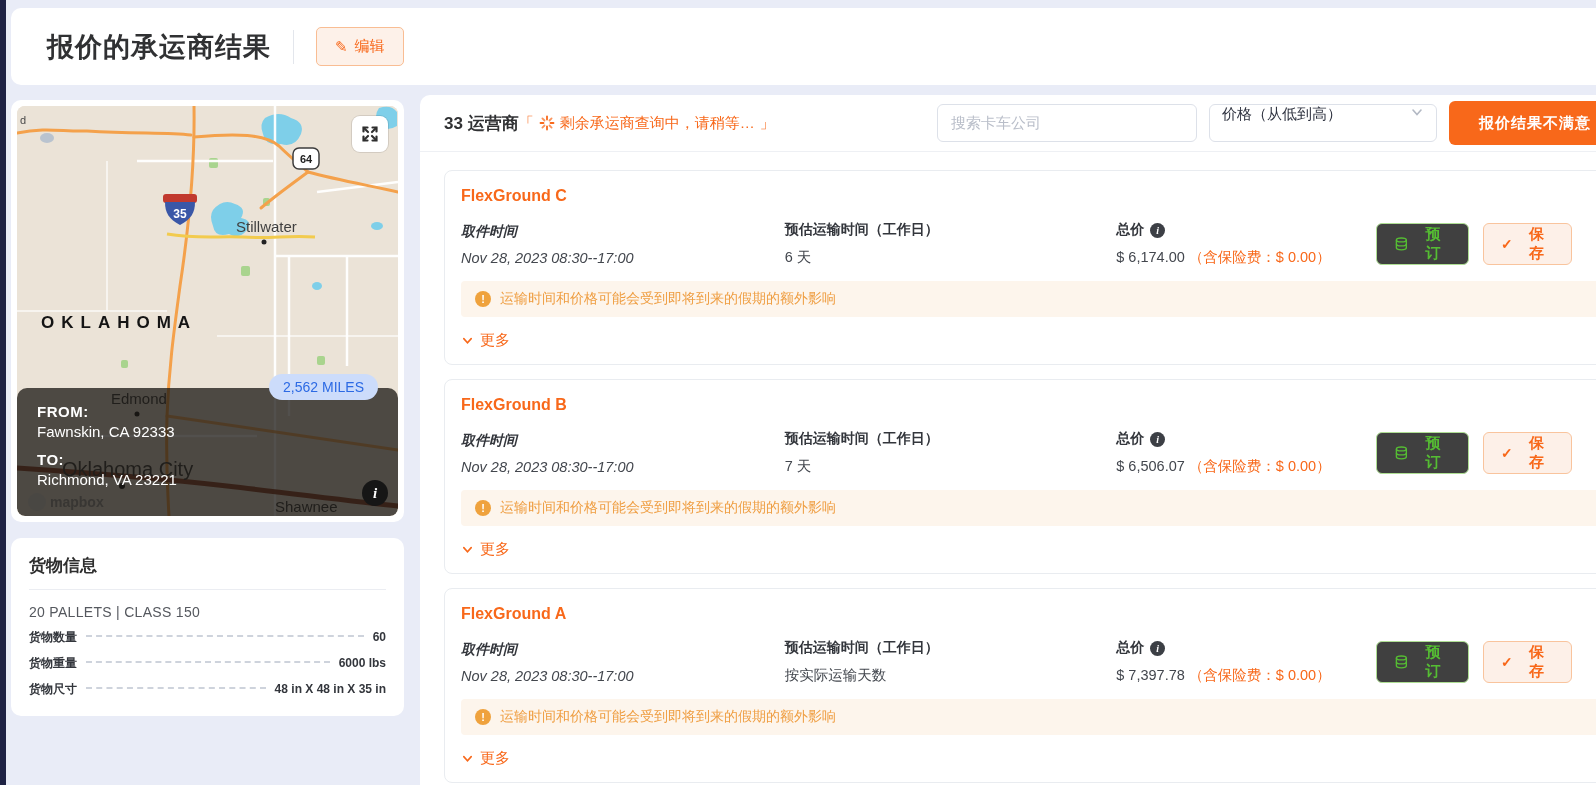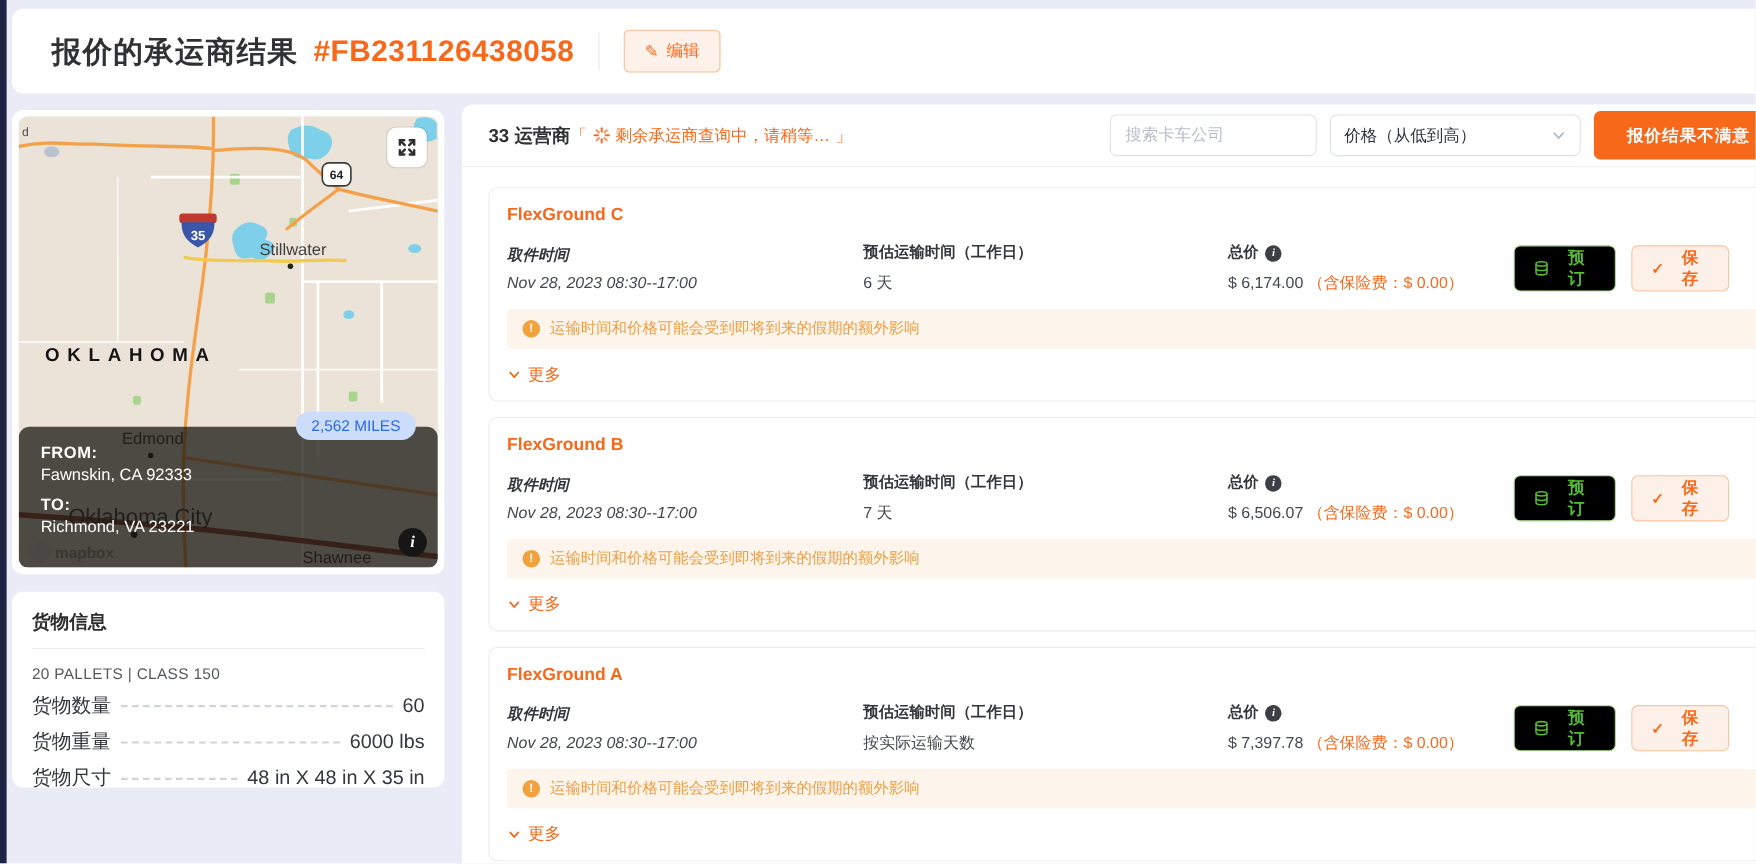--- a/index.html
+++ b/index.html
@@ -61,48 +61,48 @@
     cursor:pointer;
   }
 
   
   .cargo-card {
     position:absolute; left:11px; top:538px; width:393px; height:178px;
     background:#fff; border-radius:10px; padding:16px 18px 0;
   }
   .cargo-title { font-size:17px; font-weight:700; color:#2e2e2e; padding-bottom:12px; border-bottom:1px solid #ebedf2; }
   .cargo-summary { margin-top:14px; font-size:14px; color:#55585e; letter-spacing:.3px; }
-  .cargo-row { display:flex; align-items:baseline; gap:9px; margin-top:9px; font-size:18px; }
+  .cargo-row { display:flex; align-items:baseline; gap:9px; margin-top:9px; font-size:12px;font-weight:bold; }
   .cargo-row .lbl { white-space:nowrap; color:#33363c; }
   .cargo-row .leader { flex:1; border-bottom:2px dashed #ced3dc; transform:translateY(-4px); }
   .cargo-row .val { white-space:nowrap; color:#33363c; }
 
   
   .results-panel {
     position:absolute; left:420px; top:95px; width:1201px; height:690px;
     background:#fff; border-radius:10px 0 0 0;
   }
   .results-header {
     height:57px; display:flex; align-items:center; padding-left:24px;
     border-bottom:1px solid #eef0f4;
   }
   .count-label { font-size:17px; font-weight:700; color:#303133; white-space:nowrap; }
   .loading-wrap { display:flex; align-items:center; gap:5px; color:#f8681a; font-size:15px; white-space:nowrap; }
   .spinner { animation:spin 1.4s linear infinite; }
   @keyframes spin { to { transform:rotate(360deg); } }
   .hdr-controls { margin-left:auto; display:flex; align-items:center; gap:12px; }
   .search-input {
-    width:188px; height:38px; border:1px solid #dde1e9; border-radius:6px;
+    width:260px; height:38px; border:1px solid #dde1e9; border-radius:6px;
     padding:0 13px; font-size:15px; color:#333; outline:none;
     font-family:Liberation Serif, serif; background:#fff;
   }
   .search-input::placeholder { color:#b9bec9; }
   .sort-select {
     width:228px; height:38px; border:1px solid #dde1e9; border-radius:6px;
-    display:flex; align-items:center; padding:0 12px; font-size:15px; color:#2f3340;
+    display:flex; align-items:flex-start; padding:0 12px; font-size:15px; color:#2f3340;
     cursor:pointer; background:#fff;
   }
   .sort-select .chev { margin-left:auto; }
   .complain-btn {
     width:172px; height:44px; background:#f8681a; color:#fff; border:none;
     border-radius:6px; font-size:15px; font-weight:700; letter-spacing:1px;
     cursor:pointer; font-family:"Liberation Sans", sans-serif;
   }
 
   .cards-wrap { padding:18px 0 0 24px; display:flex; flex-direction:column; gap:14px; }
@@ -121,42 +121,41 @@
     width:15px; height:15px; border-radius:50%; background:#3c3f45; color:#fff;
     font-size:10px; font-weight:700; display:inline-flex; align-items:center; justify-content:center;
     font-family:"Liberation Serif", serif; font-style:italic;
   }
   .btns { margin-left:auto; margin-right:30px; display:flex; gap:14px; }
   .book-btn, .save-btn {
     display:inline-flex; align-items:center; gap:9px; height:42px; padding:0 17px;
     border-radius:6px; font-size:15px; font-weight:700; letter-spacing:3px; cursor:pointer;
     font-family:"Liberation Sans", sans-serif;
   }
-  .book-btn { background:#000000; border:1px solid #aede93; color:#55bd33; }
+  .book-btn { background:#404040; border:1px solid #aede93; color:#55bd33; }
   .save-btn { background:#fdf0e8; border:1px solid #f9c49d; color:#f8681a; }
   .save-btn .chk { font-size:14px; letter-spacing:0; }
   .warn-strip {
     margin-top:14px; background:#fdf5ec; border-radius:4px; padding:9px 14px;
     display:flex; align-items:center; gap:9px; color:#ef9e42; font-size:14px;
     width:1143px;
   }
   .warn-icon {
     flex:0 0 16px; width:16px; height:16px; border-radius:50%; background:#efa23d; color:#fff;
     font-size:11px; font-weight:700; display:flex; align-items:center; justify-content:center;
   }
   .more-link { margin-top:14px; display:flex; align-items:center; gap:6px; color:#f8681a; font-size:15px; cursor:pointer; width:max-content; }
 </style>
 </head>
 <body>
 
 <div class="edge-strip"></div>
 
 <div class="header-card">
   <span class="page-title">报价的承运商结果</span>
-  <span class="order-no">#FB231126438058</span>
   <span class="v-div"></span>
   <button class="edit-btn">
     <span class="pencil">✎</span>
     <span>编辑</span>
   </button>
 </div>
 
 <div class="map-card">
   <div class="map-inner">
     <svg class="basemap" width="381" height="410" viewBox="0 0 381 410">

